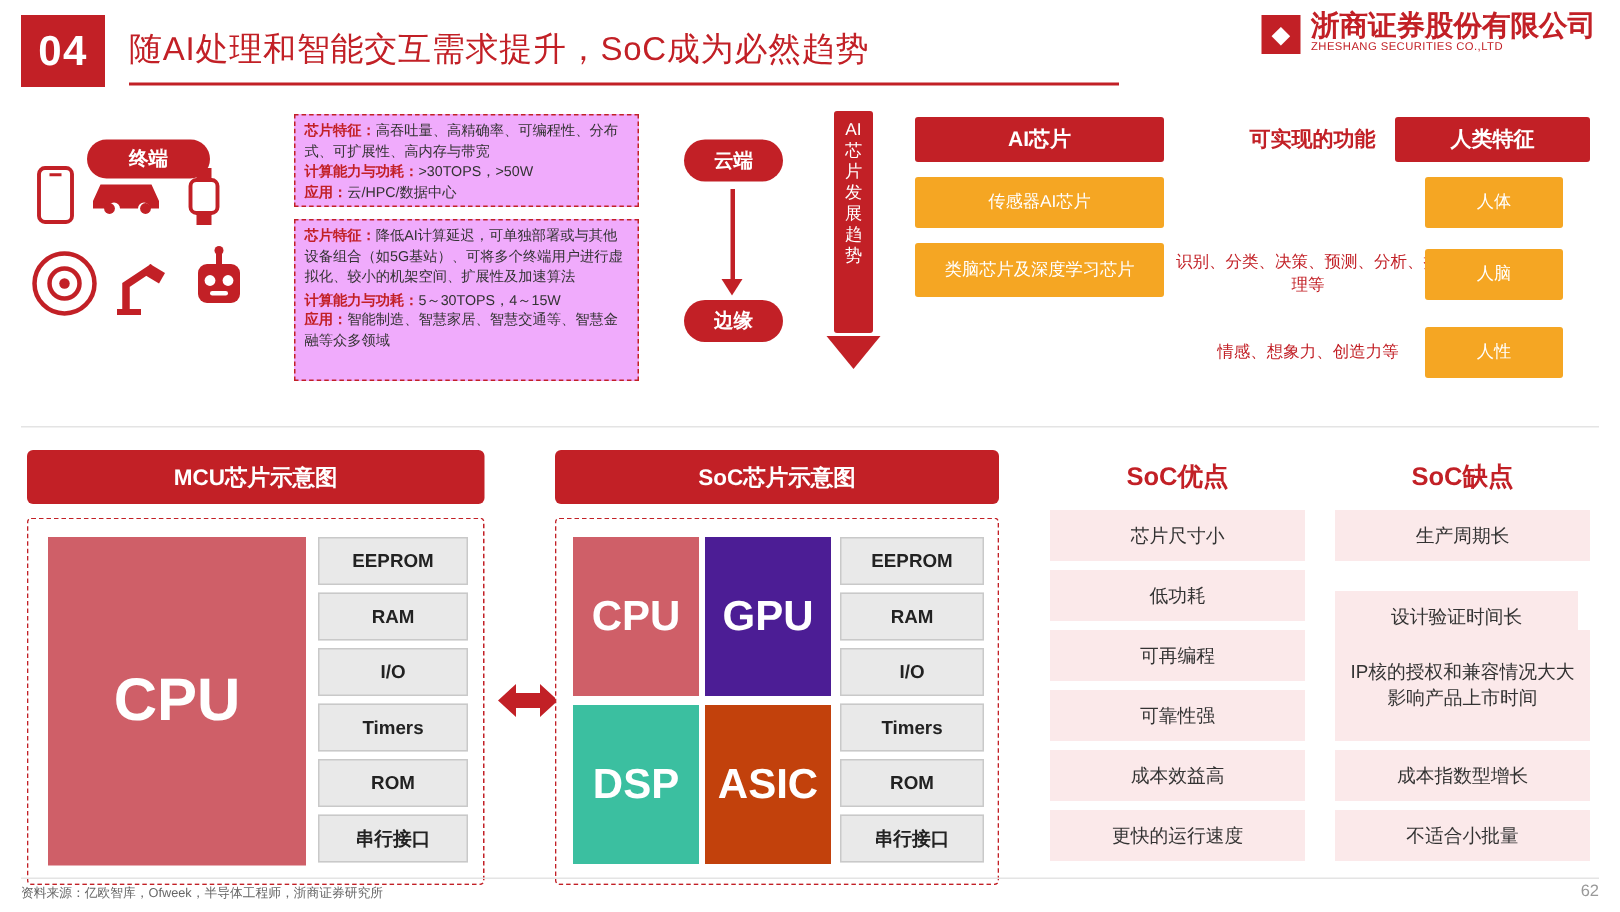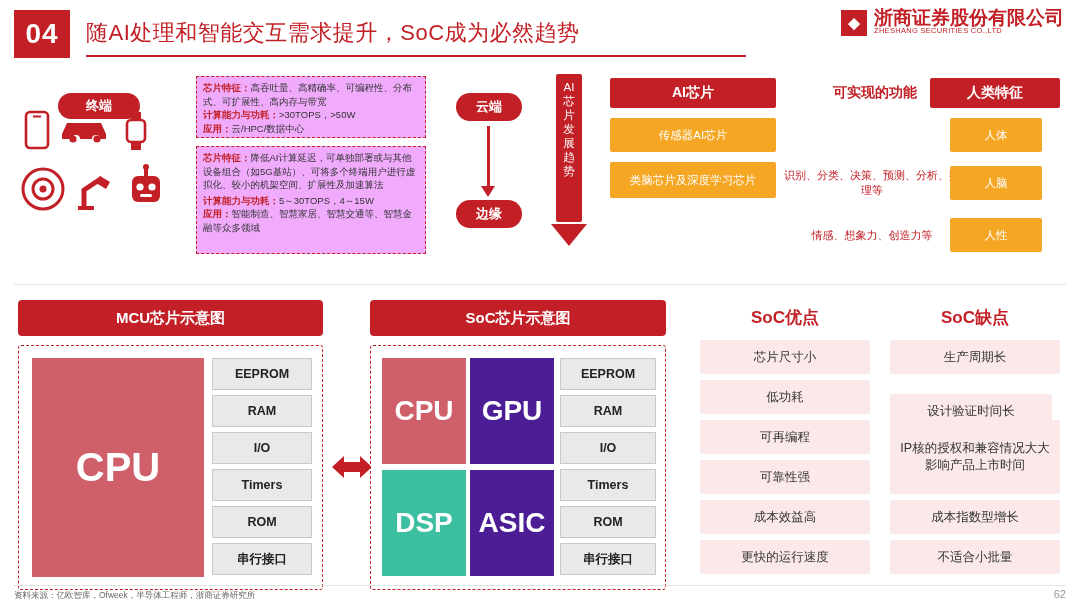--- a/index.html
+++ b/index.html
@@ -205,21 +205,21 @@
 
 <svg style="position:absolute;left:330px;top:450px;" width="44" height="34" viewBox="0 0 44 34">
   <path d="M2 17 L14 6 v6 h16 v-6 L42 17 L30 28 v-6 H14 v6z" fill="#c22026"></path>
 </svg>
 
 <div class="panel-title" style="left:370px;top:300px;width:296px;height:36px;">SoC芯片示意图</div>
 <div class="chip-frame" style="left:370px;top:345px;width:296px;height:245px;"></div>
 <div class="blk" style="left:382px;top:358px;width:84px;height:106px;background:#cf5f68;font-size:28px;">CPU</div>
 <div class="blk" style="left:470px;top:358px;width:84px;height:106px;background:#4c1d95;font-size:28px;">GPU</div>
 <div class="blk" style="left:382px;top:470px;width:84px;height:106px;background:#3bbfa0;font-size:28px;">DSP</div>
-<div class="blk" style="left:470px;top:470px;width:84px;height:106px;background:#4c1d95;font-size:28px;">ASIC</div>
+<div class="blk" style="left:470px;top:470px;width:84px;height:106px;background:#c2410c;font-size:28px;">ASIC</div>
 <div class="side-cell" style="left:560px;top:358px;width:96px;height:32px;">EEPROM</div>
 <div class="side-cell" style="left:560px;top:395px;width:96px;height:32px;">RAM</div>
 <div class="side-cell" style="left:560px;top:432px;width:96px;height:32px;">I/O</div>
 <div class="side-cell" style="left:560px;top:469px;width:96px;height:32px;">Timers</div>
 <div class="side-cell" style="left:560px;top:506px;width:96px;height:32px;">ROM</div>
 <div class="side-cell" style="left:560px;top:543px;width:96px;height:32px;">串行接口</div>
 
 <div class="col-head" style="left:700px;top:306px;width:170px;">SoC优点</div>
 <div class="col-head" style="left:890px;top:306px;width:170px;">SoC缺点</div>
 

